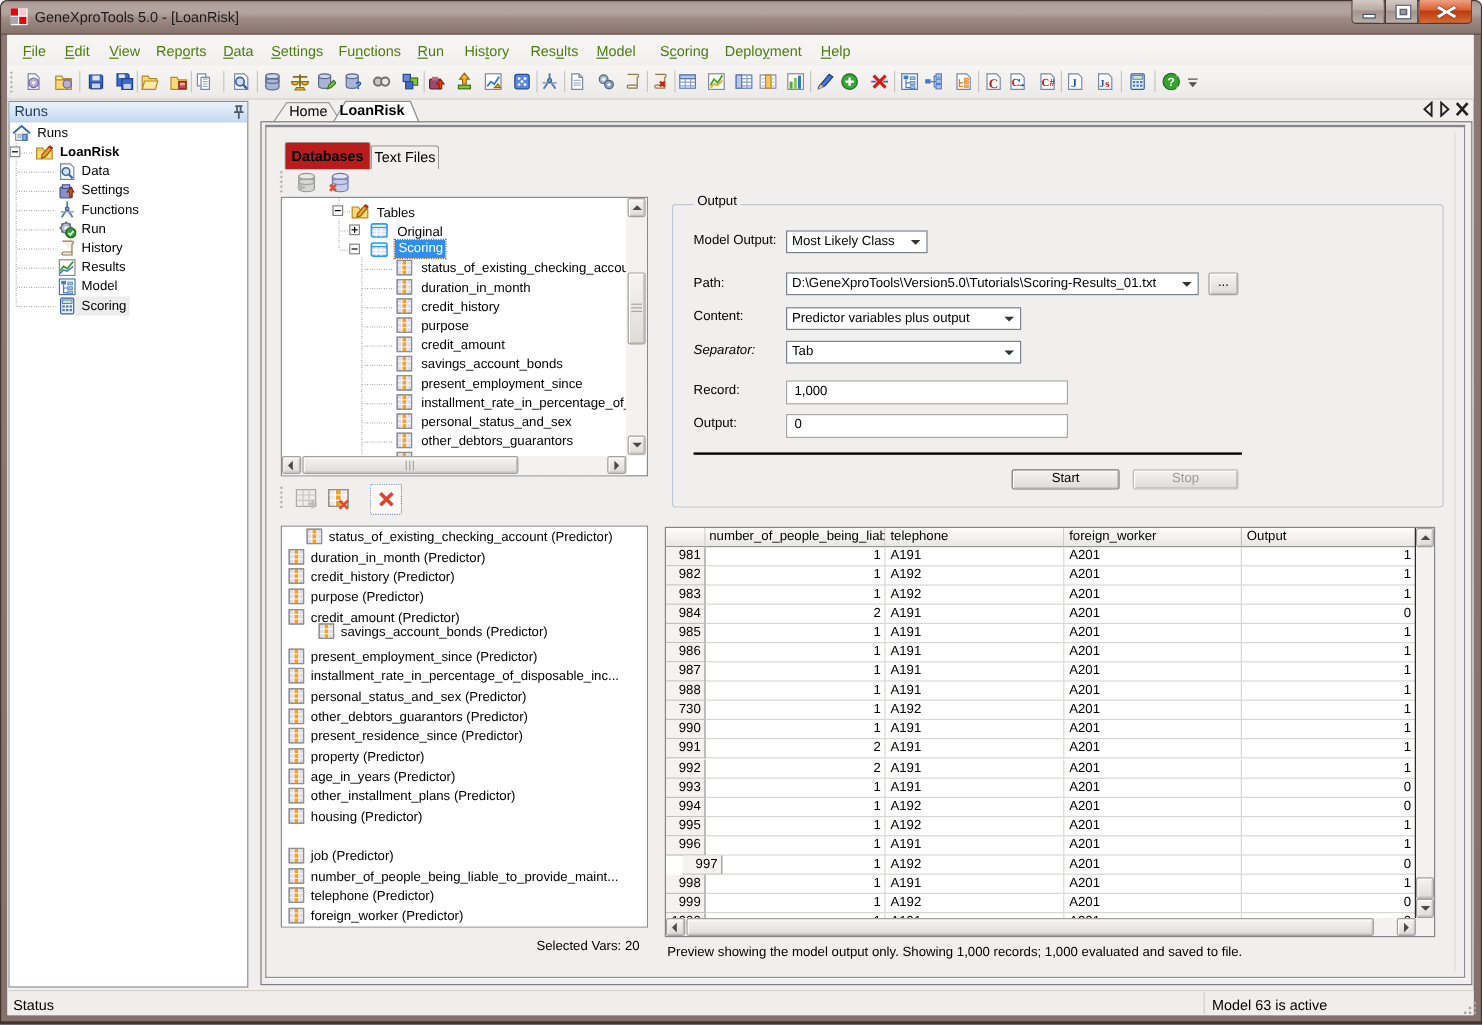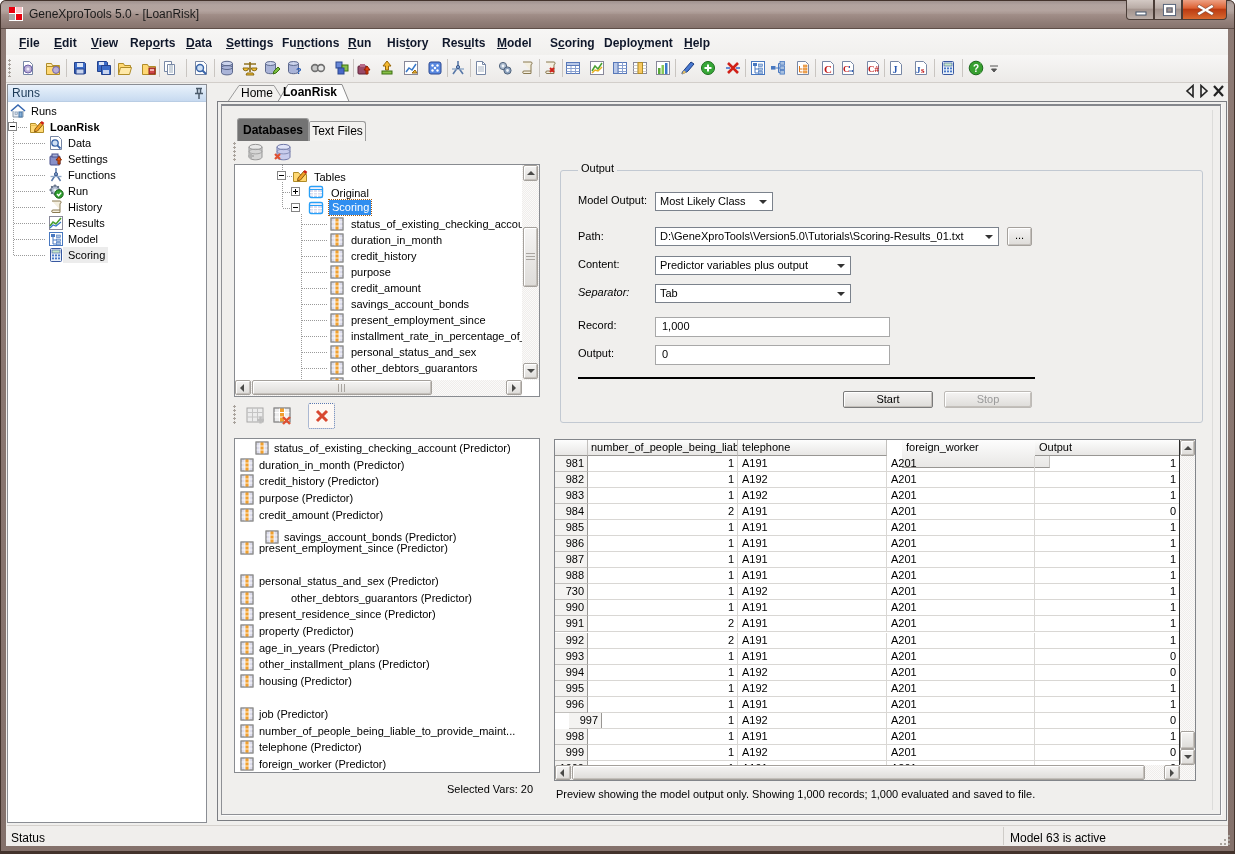--- a/index.html
+++ b/index.html
@@ -12,21 +12,21 @@
 #appicon{position:absolute;left:9px;top:7px;width:14px;height:14px;background:#fff;}
 #appicon i{position:absolute;width:6px;height:6px;}
 #title-text{position:absolute;left:29px;top:7px;font-size:12px;color:#1b1b1b;}
 .capbtn{position:absolute;top:0px;height:20px;border:1px solid #4a3d37;border-top:none;background:linear-gradient(180deg,#d3c9c4 0%,#b9aca6 42%,#a3948e 50%,#b0a29c 80%,#bcafa9 100%);}
 .capbtn svg{position:absolute;left:0;top:0;}
 #btn-close{background:linear-gradient(180deg,#eda184 0%,#dd6234 42%,#bc3c12 50%,#cb5422 78%,#d96a30 100%);border-radius:0 0 4px 0;}
 #btn-min{border-radius:0 0 0 4px;}
 #client{position:absolute;left:6px;top:29px;width:1222px;height:817px;background:#f0efed;}
 
 #menubar{position:absolute;left:6px;top:29px;width:1222px;height:26px;background:linear-gradient(180deg,#f7f6f5,#f1f0ee);}
-.mi{position:absolute;top:36px;font-size:12px;color:#0f172a;font-weight:bold;}
+.mi{position:absolute;top:36px;font-size:12px;color:#4d7c0f;}
 #toolbar{position:absolute;left:6px;top:55px;width:1222px;height:28px;background:linear-gradient(180deg,#f7f6f5,#eceae8);border-bottom:1px solid #d2ceca;}
 .tbi{position:absolute;top:60px;width:16px;height:16px;}
 .tsep{position:absolute;top:59px;width:1px;height:18px;background:#c9c5c1;}
 #tb-grip{position:absolute;left:8px;top:59px;width:3px;height:18px;background-image:radial-gradient(circle at 1.5px 1.5px,#a8a29c 1px,transparent 1.2px);background-size:3px 4px;}
 
 #dock{position:absolute;left:7px;top:84px;width:200px;height:739px;background:#fff;border:1px solid #8a8d93;}
 #dock-head{position:absolute;left:8px;top:85px;width:198px;height:17px;background:linear-gradient(180deg,#eaf2fb 0%,#d6e5f5 55%,#c7daf0 100%);border-bottom:1px solid #b9cde4;color:#1c3a57;font-size:12px;line-height:17px;padding-left:4px;}
 .trow{position:absolute;height:16px;line-height:16px;white-space:nowrap;}
 .trow svg{vertical-align:-3px;}
 .pm{position:absolute;width:9px;height:9px;background:#fff;border:1px solid #848484;}
@@ -433,21 +433,21 @@
 <span class="abs" style="left:241px;top:86px;font-size:12px;">Home</span>
 <span class="abs" style="left:283px;top:85px;font-size:12px;font-weight:bold;">LoanRisk</span>
 <svg class="abs" style="left:1184px;top:84px;" width="42" height="14">
     <path d="M9 1.5 L3 7 L9 12.5 Z" fill="none" stroke="#222" stroke-width="1.6"></path>
     <path d="M17 1.5 L23 7 L17 12.5 Z" fill="none" stroke="#222" stroke-width="1.6"></path>
     <path d="M30 2 L39 12 M39 2 L30 12" stroke="#222" stroke-width="2.2"></path>
   </svg>
 <div id="mainpanel"></div>
 <div id="innerpanel"></div>
 <div class="abs" style="left:1212px;top:110px;width:1px;height:700px;background:#dcdcda;"></div>
-<div class="tab2" style="left:237px;width:72px;font-weight:bold;background:#737373;">Databases</div>
+<div class="tab2" style="left:237px;width:72px;font-weight:bold;background:#b91c1c;">Databases</div>
 <div class="tab2" style="left:309px;top:121px;height:20px;width:57px;line-height:18px;border-radius:2px 3px 0 0;">Text Files</div>
 <div class="abs" style="left:233px;top:142px;width:3px;height:20px;background-image:radial-gradient(circle at 1.5px 1.5px,#a8a29c 1px,transparent 1.2px);background-size:3px 4px;"></div>
 <span class="abs" style="left:244px;top:141px;"><svg width="23" height="23">
       <g opacity=".95">
         <path d="M5 6v10c0 1.6 2.9 2.8 6.5 2.8s6.5-1.2 6.5-2.8V6z" fill="#d4d4d4" stroke="#909090"></path>
         <ellipse cx="11.5" cy="6" rx="6.5" ry="2.6" fill="#e8e8e8" stroke="#909090"></ellipse>
         <ellipse cx="11.5" cy="10.5" rx="6.5" ry="2.4" fill="none" stroke="#a0a0a0"></ellipse>
         <path d="M4 15h6M7 12v6" stroke="#b0b0b0" stroke-width="2"></path>
       </g>
     </svg></span>
@@ -630,44 +630,50 @@
         <rect x="5" y="1" width="4" height="12" fill="#f0a030"></rect>
         <path d="M1 5h12M1 9h12M5 1v12M9 1v12" stroke="#fff" stroke-width="1" opacity=".8"></path>
         <rect x="1" y="1" width="12" height="12" fill="none" stroke="#909090"></rect>
       </svg><span style="padding-left:5px;">purpose (Predictor)</span></div>
 <div class="lrow" style="left:5px;top:68px;"><svg width="14" height="14">
         <rect x="1" y="1" width="12" height="12" fill="#dcdcec" stroke="#909090"></rect>
         <rect x="5" y="1" width="4" height="12" fill="#f0a030"></rect>
         <path d="M1 5h12M1 9h12M5 1v12M9 1v12" stroke="#fff" stroke-width="1" opacity=".8"></path>
         <rect x="1" y="1" width="12" height="12" fill="none" stroke="#909090"></rect>
       </svg><span style="padding-left:5px;">credit_amount (Predictor)</span></div>
-<div class="lrow" style="left:5px;top:90px;padding-left:25px;"><svg width="14" height="14">
+<div class="lrow" style="left:5px;top:80px;padding-left:25px;"><svg width="14" height="14">
         <rect x="1" y="1" width="12" height="12" fill="#dcdcec" stroke="#909090"></rect>
         <rect x="5" y="1" width="4" height="12" fill="#f0a030"></rect>
         <path d="M1 5h12M1 9h12M5 1v12M9 1v12" stroke="#fff" stroke-width="1" opacity=".8"></path>
         <rect x="1" y="1" width="12" height="12" fill="none" stroke="#909090"></rect>
       </svg><span style="padding-left:5px;">savings_account_bonds (Predictor)</span></div>
 <div class="lrow" style="left:5px;top:101px;"><svg width="14" height="14">
         <rect x="1" y="1" width="12" height="12" fill="#dcdcec" stroke="#909090"></rect>
         <rect x="5" y="1" width="4" height="12" fill="#f0a030"></rect>
         <path d="M1 5h12M1 9h12M5 1v12M9 1v12" stroke="#fff" stroke-width="1" opacity=".8"></path>
         <rect x="1" y="1" width="12" height="12" fill="none" stroke="#909090"></rect>
       </svg><span style="padding-left:5px;">present_employment_since (Predictor)</span></div>
+<div class="lrow" style="left:5px;top:117px;"><svg width="14" height="14">
+        <rect x="1" y="1" width="12" height="12" fill="#dcdcec" stroke="#909090"></rect>
+        <rect x="5" y="1" width="4" height="12" fill="#f0a030"></rect>
+        <path d="M1 5h12M1 9h12M5 1v12M9 1v12" stroke="#fff" stroke-width="1" opacity=".8"></path>
+        <rect x="1" y="1" width="12" height="12" fill="none" stroke="#909090"></rect>
+      </svg><span style="padding-left:5px;">installment_rate_in_percentage_of_disposable_inc...</span></div>
 <div class="lrow" style="left:5px;top:134px;"><svg width="14" height="14">
         <rect x="1" y="1" width="12" height="12" fill="#dcdcec" stroke="#909090"></rect>
         <rect x="5" y="1" width="4" height="12" fill="#f0a030"></rect>
         <path d="M1 5h12M1 9h12M5 1v12M9 1v12" stroke="#fff" stroke-width="1" opacity=".8"></path>
         <rect x="1" y="1" width="12" height="12" fill="none" stroke="#909090"></rect>
       </svg><span style="padding-left:5px;">personal_status_and_sex (Predictor)</span></div>
 <div class="lrow" style="left:5px;top:151px;"><svg width="14" height="14">
         <rect x="1" y="1" width="12" height="12" fill="#dcdcec" stroke="#909090"></rect>
         <rect x="5" y="1" width="4" height="12" fill="#f0a030"></rect>
         <path d="M1 5h12M1 9h12M5 1v12M9 1v12" stroke="#fff" stroke-width="1" opacity=".8"></path>
         <rect x="1" y="1" width="12" height="12" fill="none" stroke="#909090"></rect>
-      </svg><span style="padding-left:5px;margin-left:32px;">other_debtors_guarantors (Predictor)</span></div>
+      </svg><span style="padding-left:5px;">other_debtors_guarantors (Predictor)</span></div>
 <div class="lrow" style="left:5px;top:167px;"><svg width="14" height="14">
         <rect x="1" y="1" width="12" height="12" fill="#dcdcec" stroke="#909090"></rect>
         <rect x="5" y="1" width="4" height="12" fill="#f0a030"></rect>
         <path d="M1 5h12M1 9h12M5 1v12M9 1v12" stroke="#fff" stroke-width="1" opacity=".8"></path>
         <rect x="1" y="1" width="12" height="12" fill="none" stroke="#909090"></rect>
       </svg><span style="padding-left:5px;">present_residence_since (Predictor)</span></div>
 <div class="lrow" style="left:5px;top:184px;"><svg width="14" height="14">
         <rect x="1" y="1" width="12" height="12" fill="#dcdcec" stroke="#909090"></rect>
         <rect x="5" y="1" width="4" height="12" fill="#f0a030"></rect>
         <path d="M1 5h12M1 9h12M5 1v12M9 1v12" stroke="#fff" stroke-width="1" opacity=".8"></path>
@@ -733,21 +739,21 @@
 <div class="flabel" style="left:578px;top:347px;">Output:</div>
 <div class="tbox" style="left:655px;top:345px;width:235px;">0</div>
 <div class="abs" style="left:578px;top:377px;width:457px;height:2px;background:#000;"></div>
 <div class="sbtn" style="left:843px;top:391px;width:90px;height:17px;text-align:center;line-height:15px;border-color:#7a7a7a;">Start</div>
 <div class="sbtn" style="left:944px;top:391px;width:88px;height:17px;text-align:center;line-height:15px;border-color:#bdbab6;color:#9a9a9a;">Stop</div>
 <div class="whitebox" style="left:554px;top:439px;width:642px;height:342px;border-color:#82858a;"></div>
 <div class="abs" style="left:555px;top:440px;width:640px;height:340px;overflow:hidden;background:#fff;" id="gridbox">
 <div class="gh" style="left:0;top:0;width:33px;height:16px;"></div>
 <div class="gh" style="left:33px;top:0;width:150px;height:16px;padding-left:3px;">number_of_people_being_liab</div>
 <div class="gh" style="left:183px;top:0;width:149px;height:16px;padding-left:4px;">telephone</div>
-<div class="gh" style="left:347px;top:0;width:148px;height:28px;padding-left:4px;">foreign_worker</div>
+<div class="gh" style="left:332px;top:0;width:148px;height:16px;padding-left:4px;">foreign_worker</div>
 <div class="gh" style="left:480px;top:0;width:145px;height:16px;padding-left:4px;">Output</div>
 <div class="grh" style="left:0;top:16px;width:33px;height:16px;">981</div>
     <div class="gc" style="left:33px;top:16px;width:150px;height:16px;text-align:right;">1</div>
     <div class="gc" style="left:183px;top:16px;width:149px;height:16px;padding-left:4px;">A191</div>
     <div class="gc" style="left:332px;top:16px;width:148px;height:16px;padding-left:4px;">A201</div>
     <div class="gc" style="left:480px;top:16px;width:145px;height:16px;text-align:right;">1</div>
 <div class="grh" style="left:0;top:32px;width:33px;height:16px;">982</div>
     <div class="gc" style="left:33px;top:32px;width:150px;height:16px;text-align:right;">1</div>
     <div class="gc" style="left:183px;top:32px;width:149px;height:16px;padding-left:4px;">A192</div>
     <div class="gc" style="left:332px;top:32px;width:148px;height:16px;padding-left:4px;">A201</div>

